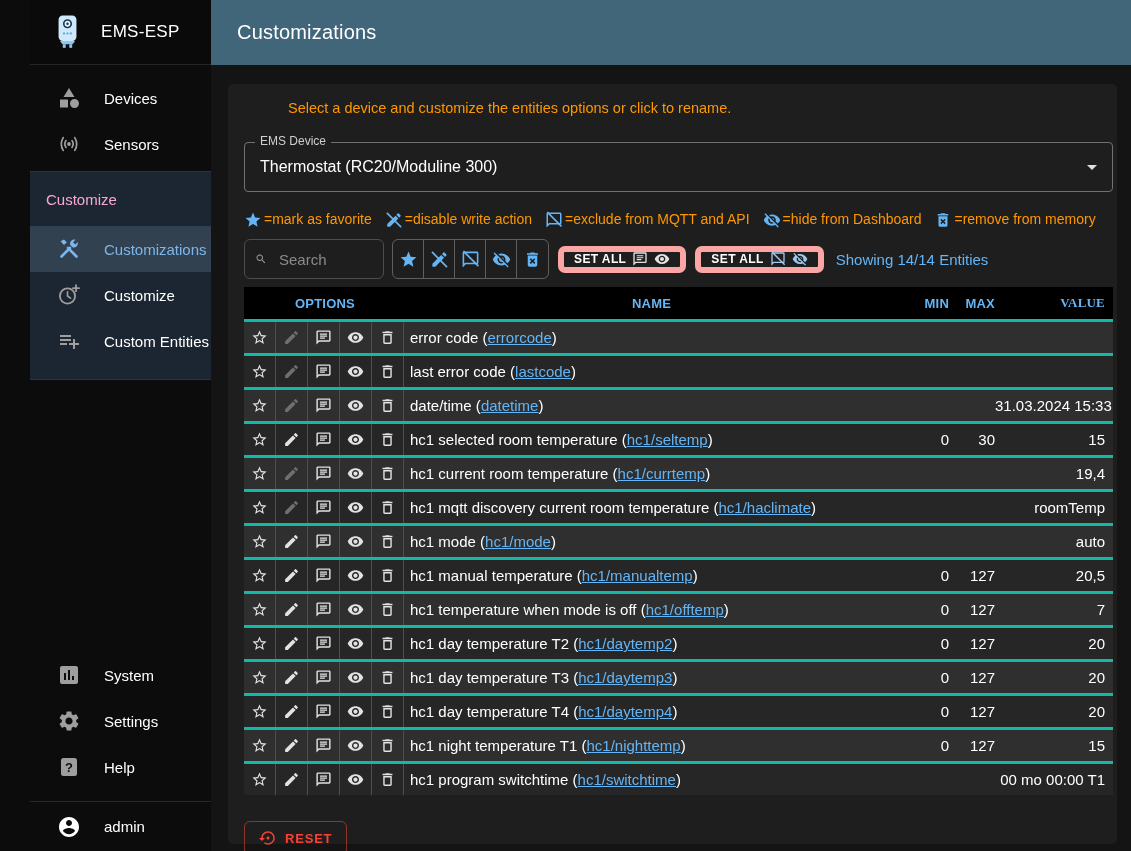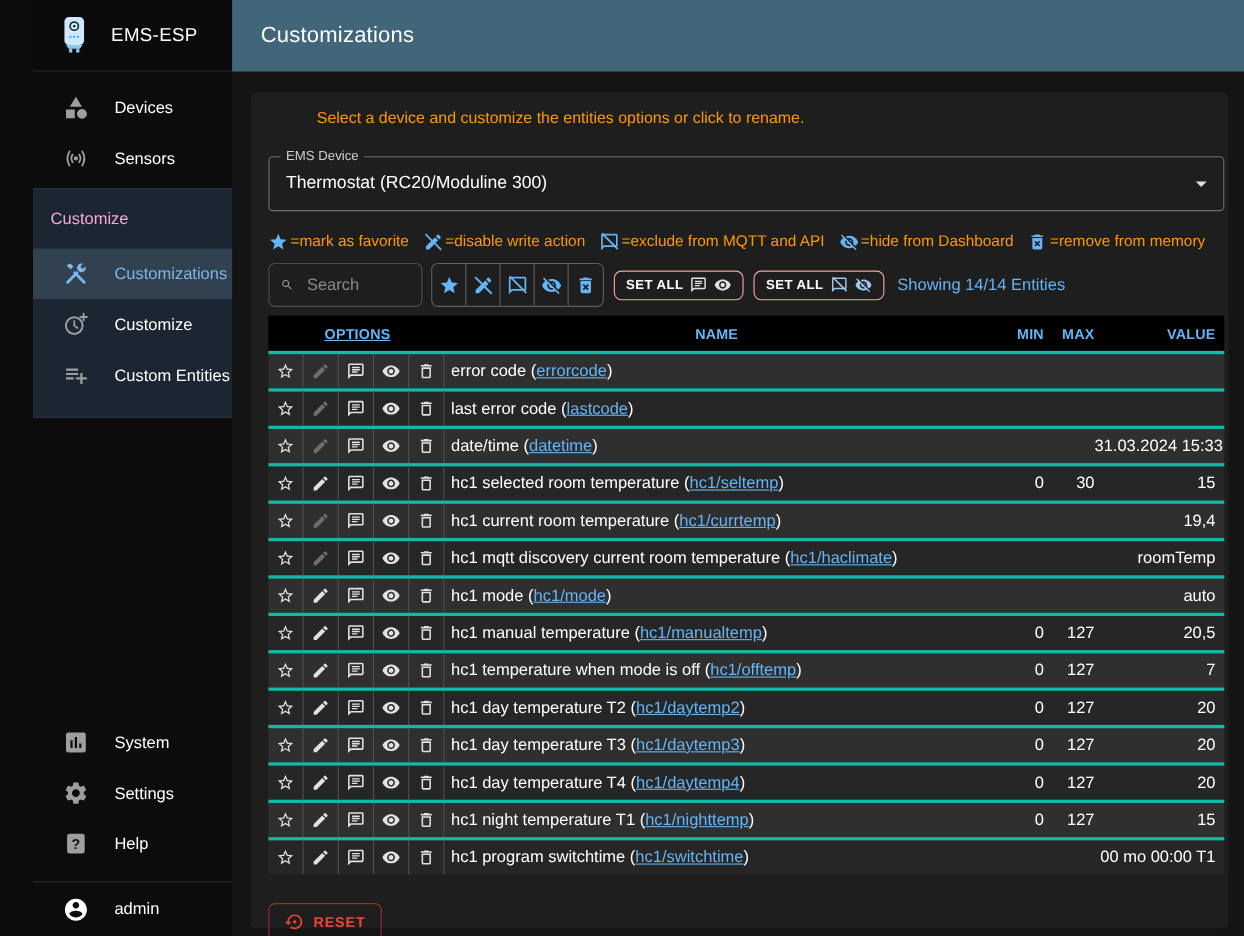--- a/index.html
+++ b/index.html
@@ -92,36 +92,36 @@
     display:flex; box-sizing:border-box; overflow:hidden; background:transparent;
   }
   .toggle-cell {
     width:31px; display:flex; align-items:center; justify-content:center;
     border:none; border-right:1px solid #5f5f5f; background:transparent; color:#64b5f6; padding:0;
   }
   .toggle-cell:last-child { border-right:none; }
   .toggle-cell svg { width:19px; height:19px; }
 
   .setall-btn {
-    margin-left:9px; height:27px; border:1px solid #fca5a5; border-radius:7px;
+    margin-left:9px; height:27px; border:6px solid #fca5a5; border-radius:7px;
     background:transparent; color:#fff; display:flex; align-items:center; gap:3px;
     padding:0 10px; font-size:12px; font-weight:700; letter-spacing:.4px;
   }
   .setall-btn svg { width:16px; height:16px; color:#e3e3e3; margin-left:3px; }
   .setall-btn.blue-icons svg { color:#9fc7f0; }
   .showing { margin-left:12px; color:#64b5f6; font-size:15px; }
 
   
   .tbl { margin-top:8px; }
   .thead, .trow { display:grid; grid-template-columns:162px 1fr 52px 46px 118px; align-items:center; }
   .thead { background:#000; height:32px; color:#64b5f6; font-size:13px; font-weight:700; letter-spacing:.2px; }
-  .th-options { text-align:center;text-decoration:underline; }
+  .th-options { text-align:center; }
   .th-name { text-align:center; }
   .th-min, .th-max { text-align:right; }
-  .th-value { text-align:right; padding-right:8px; }
+  .th-value { text-align:right; padding-right:8px;font-family:Liberation Serif, serif; }
 
   .trow { height:31px; border-top:3px solid #14b8a6; box-sizing:content-box; }
   .tbody .trow:nth-child(odd) { background:#2f2f2f; }
   .tbody .trow:nth-child(even) { background:#262626; }
 
   .opts { display:flex; height:100%; }
   .opt-cell {
     width:32px; height:100%; display:flex; align-items:center; justify-content:center;
     background:transparent; border:none; border-right:1px solid #4f4f4f; padding:0; box-sizing:border-box;
   }

